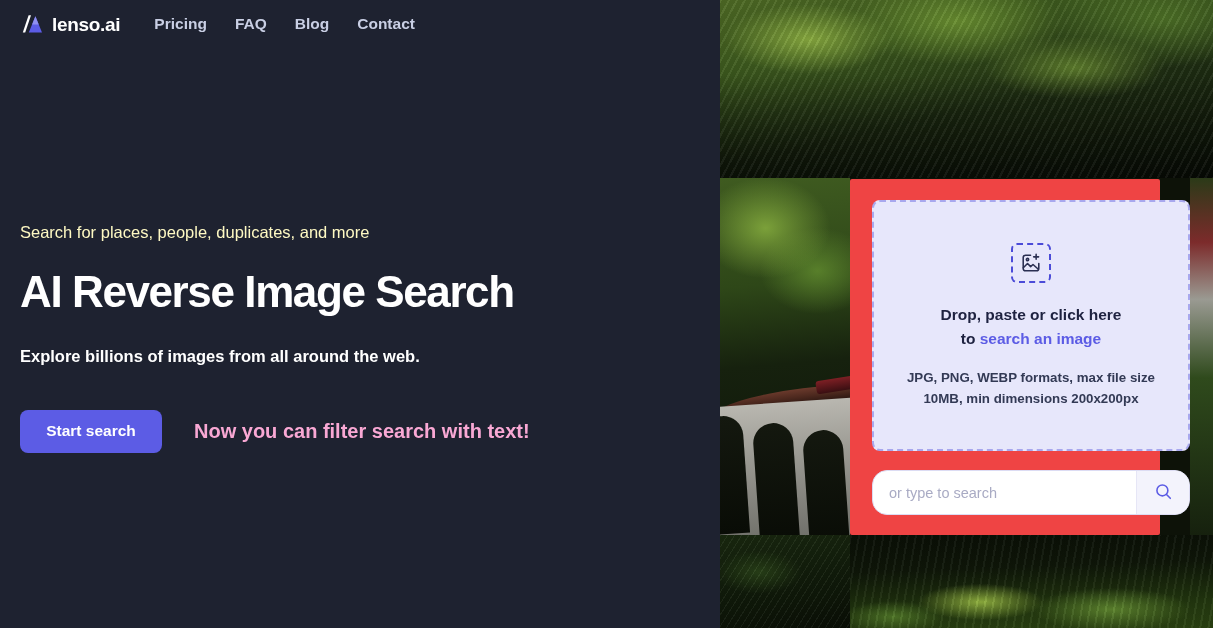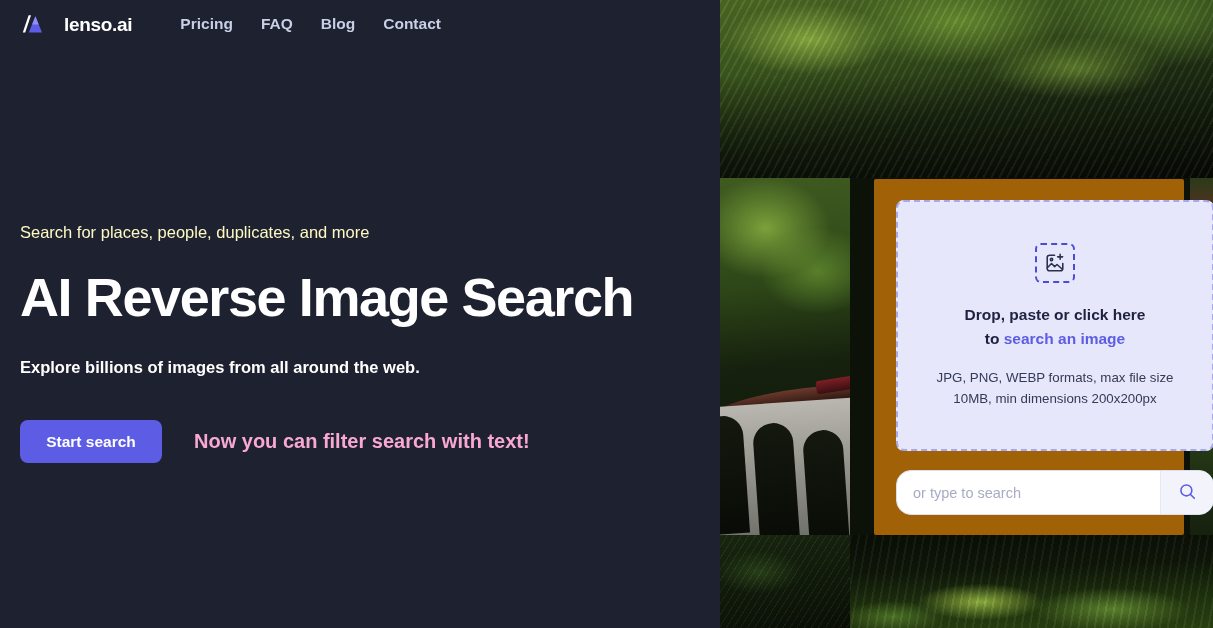--- a/index.html
+++ b/index.html
@@ -33,22 +33,22 @@
     position: absolute;
     left: 20px; top: 10px;
     display: flex;
     align-items: center;
     height: 28px;
     z-index: 6;
   }
   .brand {
     display: flex;
     align-items: center;
-    gap: 20px;
-    margin-right: 48px;
+    gap: 8px;
+    margin-right: 34px;
     text-decoration: none;
   }
   .brand-mark {
     width: 24px; height: 24px;
     display: block;
   }
   .brand-text {
     color: #ffffff;
     font-size: 19px;
     font-weight: 700;
@@ -80,21 +80,21 @@
   }
   .hero-kicker {
     color: #fef9c3;
     font-size: 16.5px;
     font-weight: 400;
     line-height: 1.3;
   }
   .hero-title {
     margin-top: 26px;
     color: #ffffff;
-    font-size: 54px;
+    font-size: 44px;
     font-weight: 700;
     letter-spacing: -1.4px;
     line-height: 1.06;
     white-space: nowrap;
   }
   .hero-sub {
     margin-top: 30px;
     color: #ffffff;
     font-size: 16.5px;
     font-weight: 700;
@@ -234,24 +234,23 @@
     content: "";
     position: absolute; inset: 0;
     background: repeating-linear-gradient(100deg, rgba(255,255,255,0.045) 0px, rgba(255,255,255,0.045) 2px, rgba(0,0,0,0.09) 2px, rgba(0,0,0,0.09) 8px);
   }
 
   
   .upload-card {
     position: absolute;
     left: 850px; top: 179px;
     width: 310px; height: 356px;
-    background: #a16207;
+    background: #ef4444;
     z-index: 4;
     border-radius: 2px;
-    margin-left: 24px;
   }
 
   .dropzone {
     position: absolute;
     left: 22px; top: 21px;
     width: 318px; height: 251px;
     background: #e7e7fb;
     border: 2px dashed #a8a8ee;
     border-radius: 8px;
     display: flex;
@@ -279,21 +278,21 @@
   .dz-link {
     color: #5c5ce5;
     font-weight: 700;
     text-decoration: none;
   }
   .dz-hint {
     margin-top: 17px;
     text-align: center;
     color: #333a55;
     font-size: 13.3px;
-    font-weight: 400;
+    font-weight: 700;
     line-height: 1.55;
     width: 270px;
   }
 
   .search-row {
     position: absolute;
     left: 22px; top: 291px;
     width: 318px; height: 45px;
     display: flex;
     border: 1px solid #dcdcf3;

